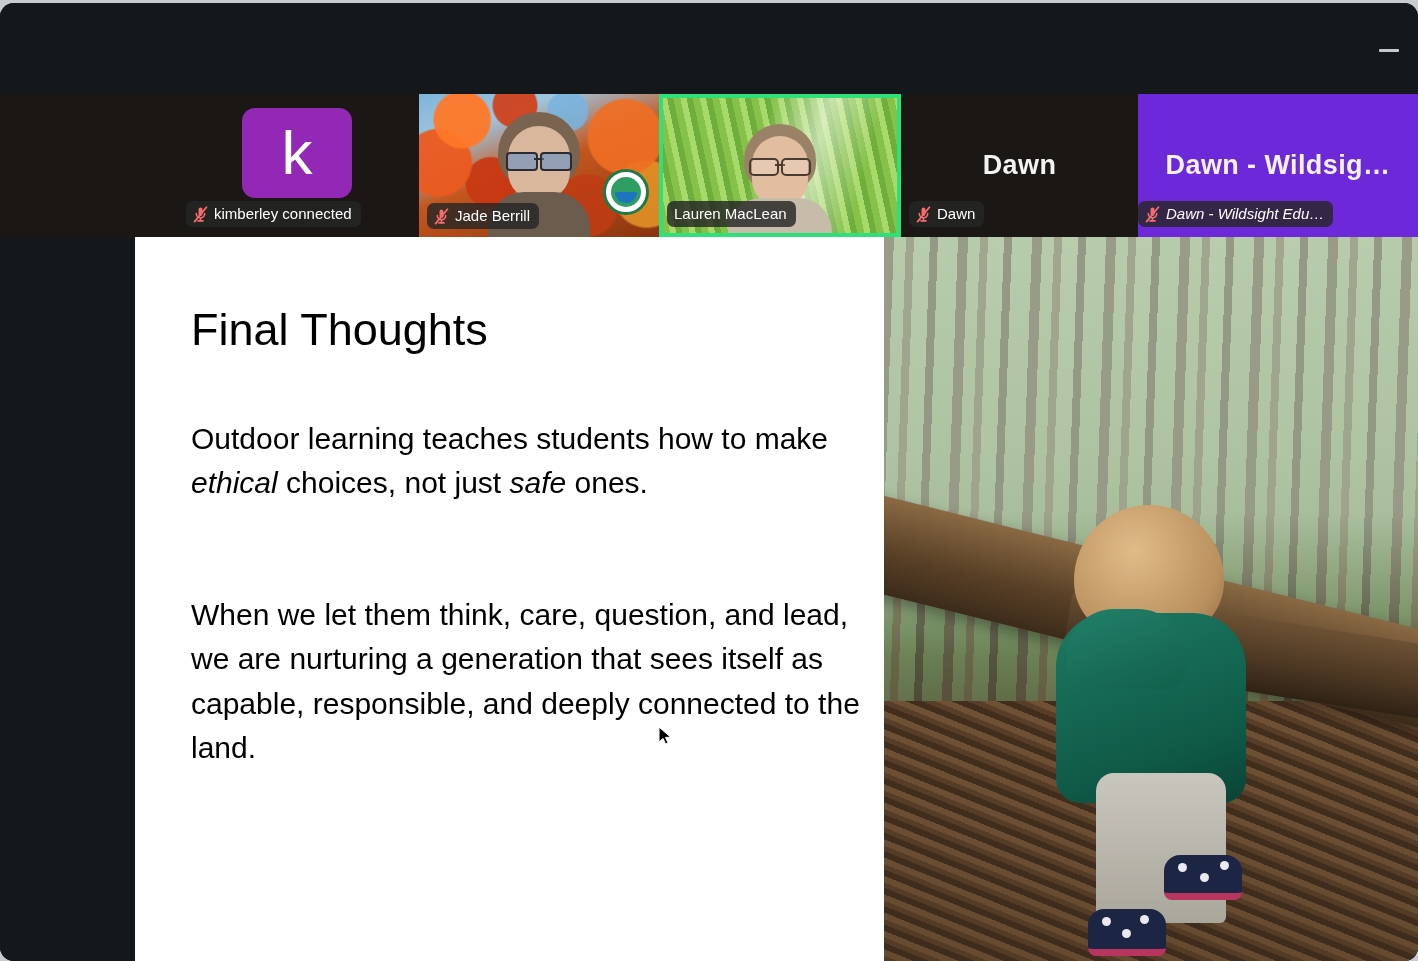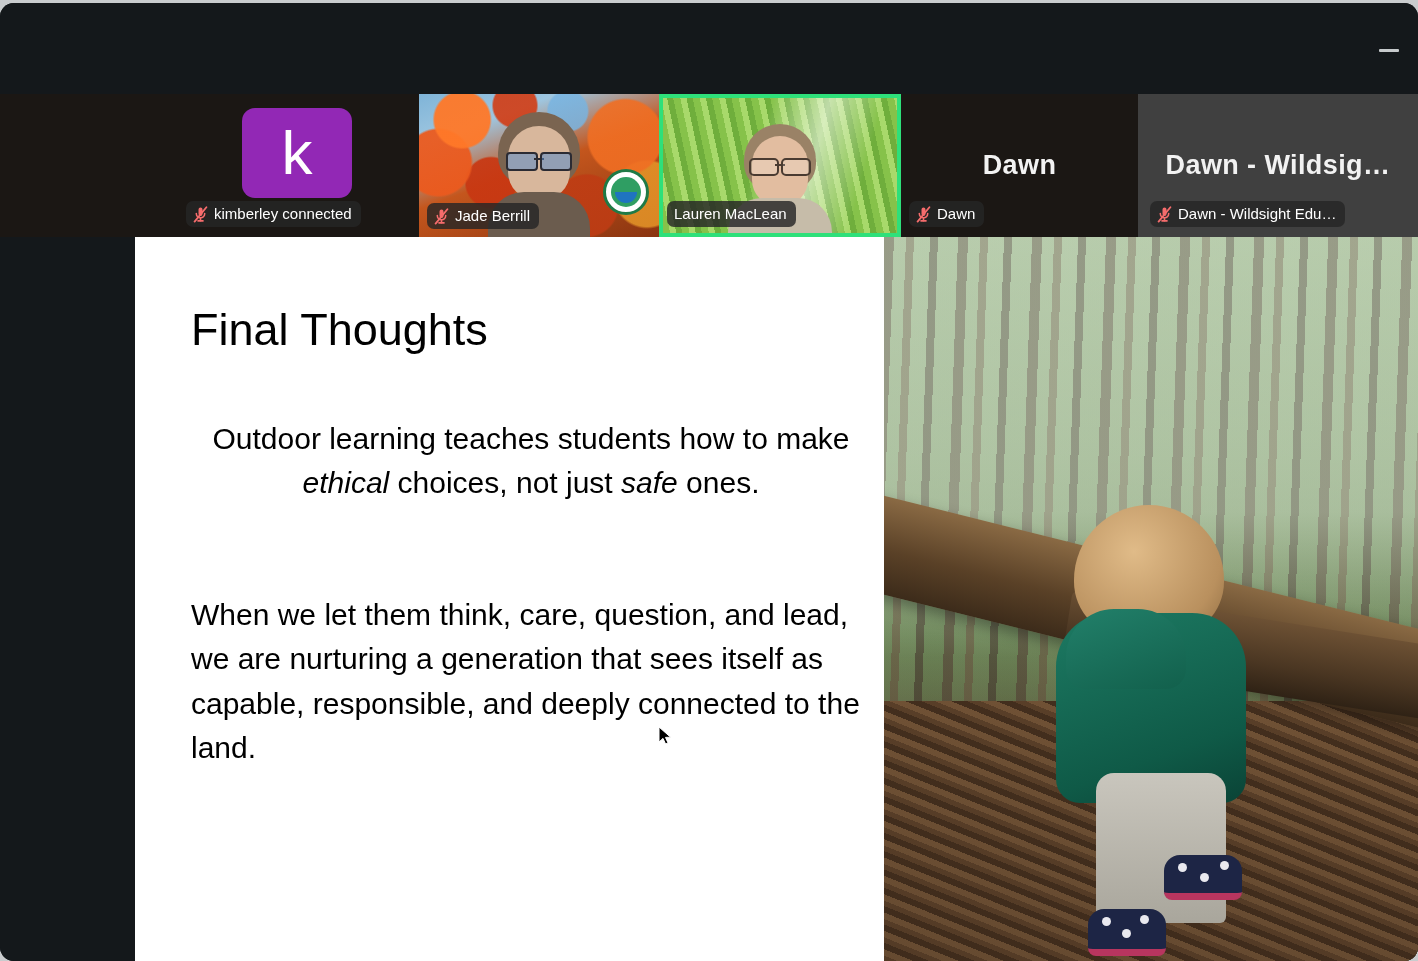--- a/index.html
+++ b/index.html
@@ -103,43 +103,43 @@
   .head3 .face{position:absolute;left:18px;top:12px;width:56px;height:70px;border-radius:28px 28px 26px 26px;background:#e2bda0;}
   .head3 .glasses{position:absolute;left:15px;top:34px;width:62px;height:14px;}
   .head3 .glasses span{position:absolute;top:0;width:26px;height:14px;border:2px solid #4a3b31;border-radius:5px;background:rgba(255,255,255,.18);}
   .head3 .glasses span.l{left:0;} .head3 .glasses span.r{right:0;}
   .head3 .glasses i{position:absolute;left:26px;top:6px;width:10px;height:2px;background:#4a3b31;}
   .head3 .body{position:absolute;left:-6px;top:74px;width:104px;height:60px;border-radius:34px 34px 0 0;background:#c6bca9;}
   .t3 .namebadge{left:8px;bottom:10px;}
 
   
   .t4{left:901px;width:237px;background:#1b1714;}
-  .t5{left:1138px;width:280px;background:#404040;}
+  .t5{left:1138px;width:280px;background:#6d28d9;}
   .bigname{
     position:absolute;left:0;right:0;top:56px;text-align:center;
     color:#f2f2f2;font-size:27px;font-weight:bold;letter-spacing:.4px;
     white-space:nowrap;overflow:hidden;text-overflow:ellipsis;padding:0 10px;box-sizing:border-box;
   }
   .t4 .namebadge{left:8px;bottom:10px;}
-  .t5 .namebadge{left:12px;bottom:10px;max-width:240px;}
+  .t5 .namebadge{left:0;bottom:10px;max-width:240px;font-style:italic;}
 
   
   .stage{position:absolute;left:0;top:234px;width:1418px;height:724px;background:#14181b;}
   .slide{
     position:absolute;left:135px;top:0;width:1283px;height:864px;background:#ffffff;overflow:hidden;
   }
   .slide-text{position:absolute;left:56px;top:0;width:700px;}
   .slide-title{
     margin:0;padding:0;color:#000;font-size:45px;font-weight:400;line-height:1;
     position:absolute;top:70px;left:0;white-space:nowrap;
   }
   .slide-p{
     position:absolute;left:0;color:#000;font-size:30px;line-height:1.48;margin:0;width:680px;
   }
-  .p1{top:180px;text-align:center;}
+  .p1{top:180px;}
   .p2{top:356px;}
   .slide-p em{font-style:italic;}
 
   
   .photo{position:absolute;left:749px;top:0;width:534px;height:724px;overflow:hidden;background:#2d3325;}
   .forest{
     position:absolute;inset:0;
     background:
       linear-gradient(180deg, rgba(205,222,198,.55) 0 38%, rgba(120,145,100,.25) 58%, rgba(60,45,30,.15) 75%, rgba(0,0,0,0) 100%),
       repeating-linear-gradient(92deg,

